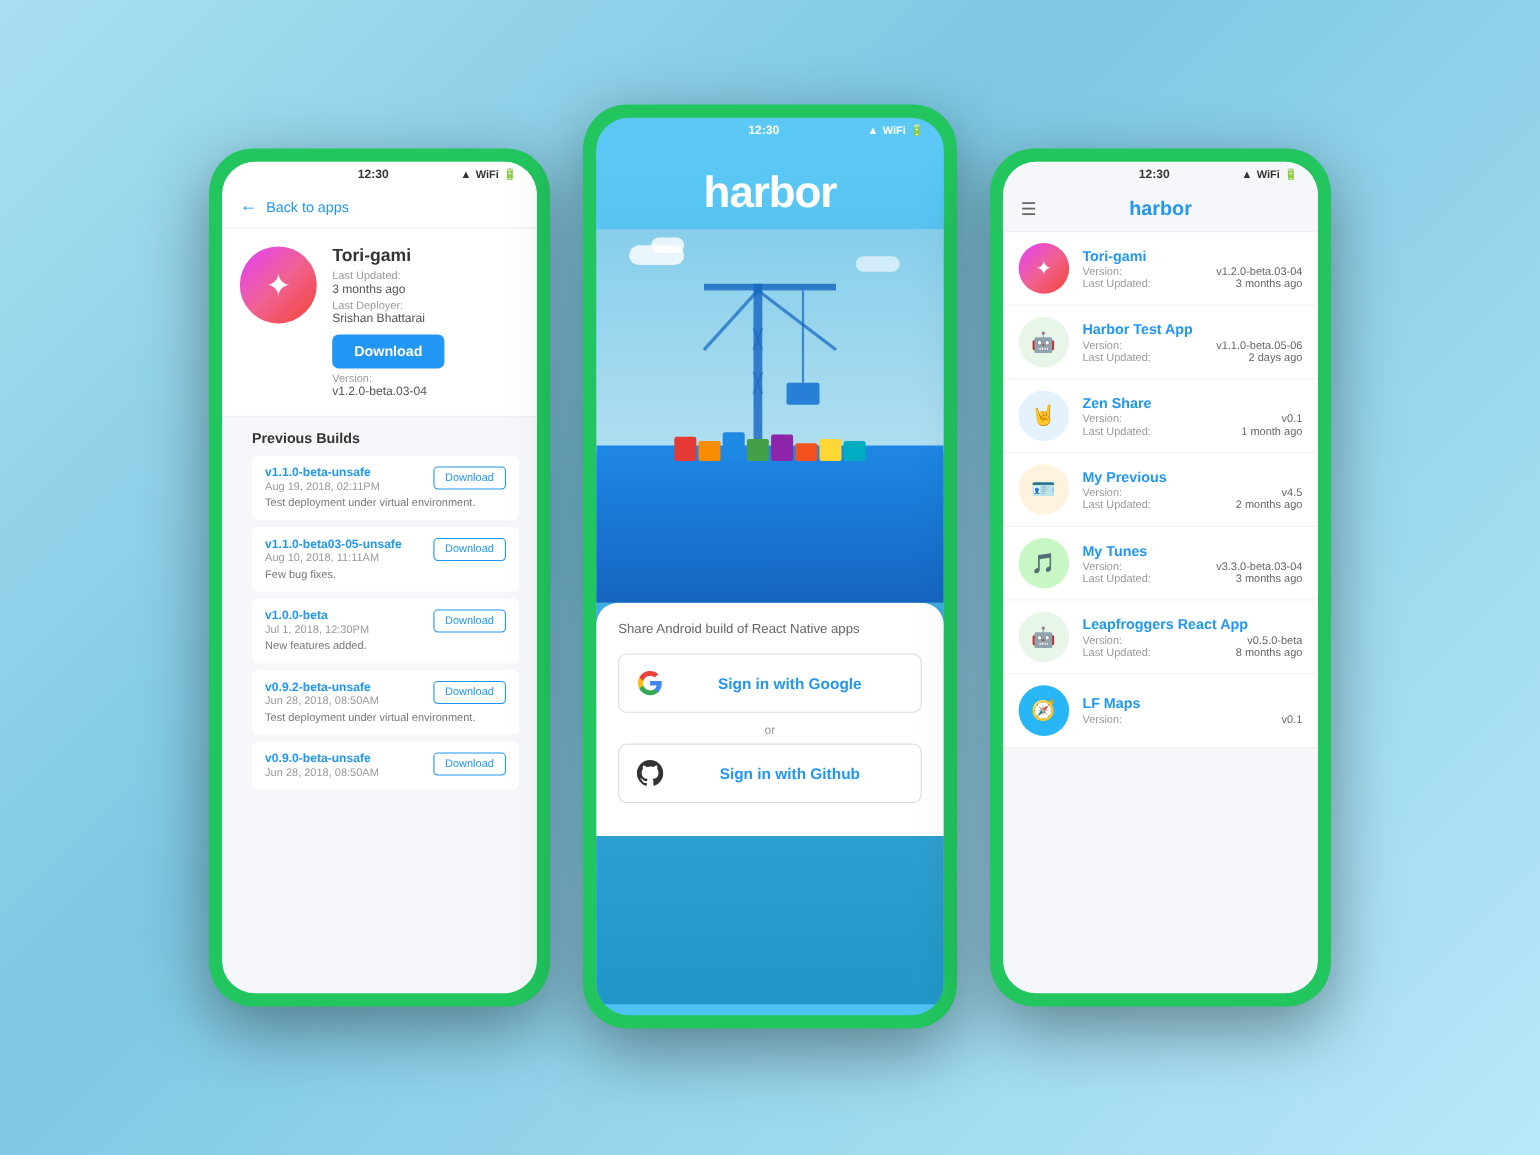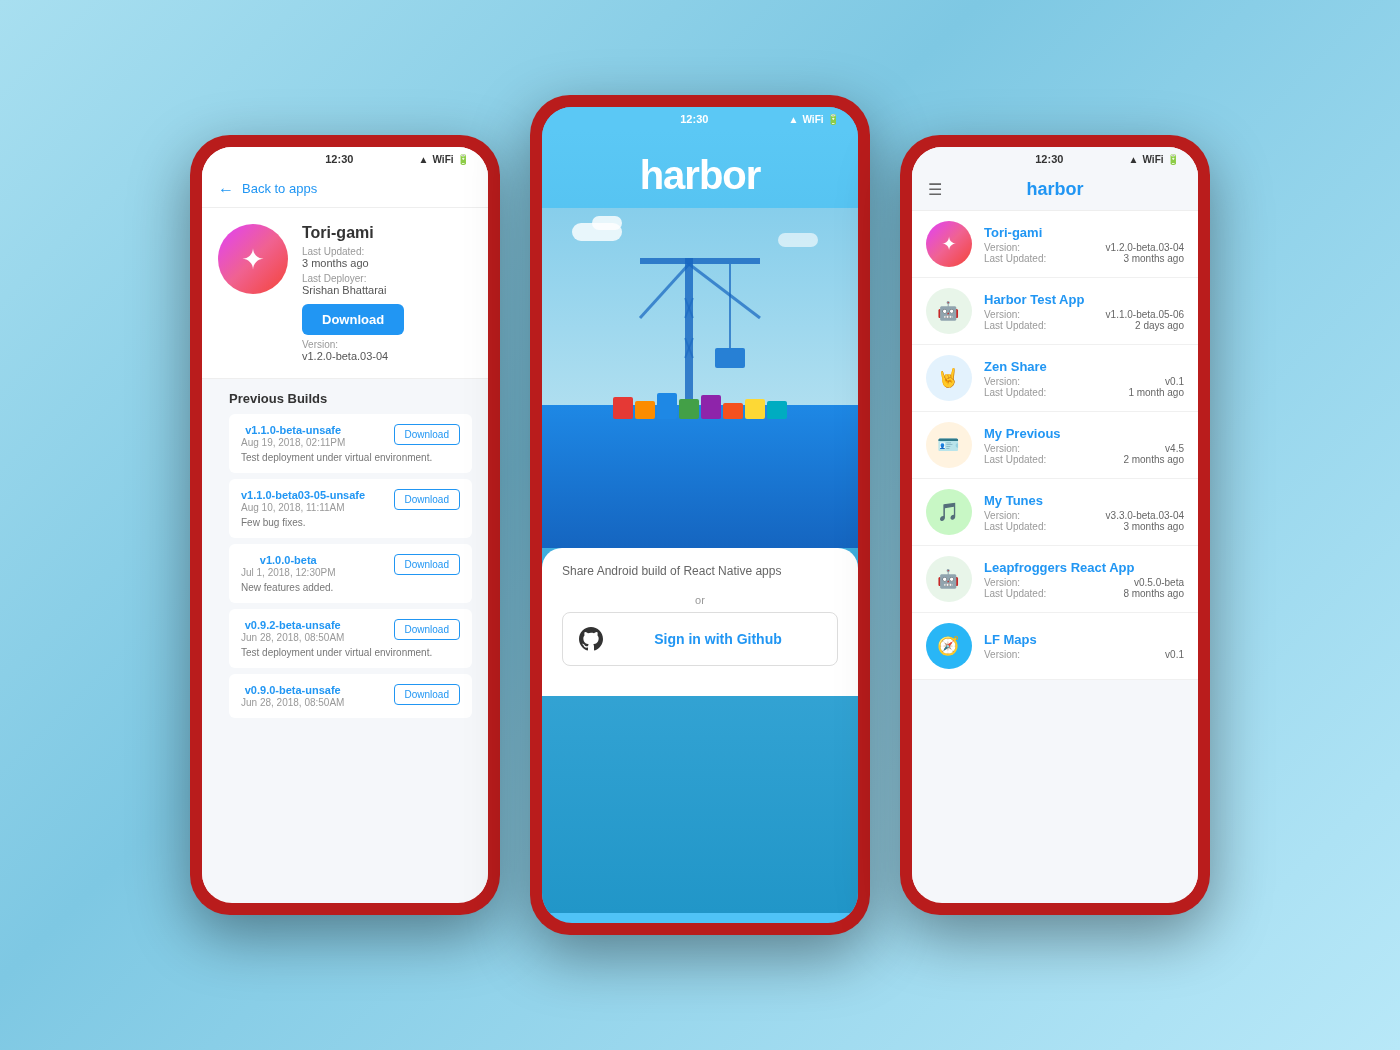--- a/index.html
+++ b/index.html
@@ -10,21 +10,21 @@
       display: flex;
       align-items: center;
       justify-content: center;
       gap: 30px;
       font-family: 'Segoe UI', Arial, sans-serif;
       overflow: hidden;
     }
 
     
     .phone {
-      background: #b91c1c;
+      background: #22c55e;
       border-radius: 40px;
       padding: 12px;
       box-shadow: 0 20px 60px rgba(0,0,0,0.4);
       position: relative;
       flex-shrink: 0;
     }
     .phone-inner {
       border-radius: 30px;
       overflow: hidden;
       background: #fff;
@@ -114,21 +114,21 @@
     .build-item {
       background: #fff;
       border-radius: 6px;
       padding: 10px 12px;
       margin-bottom: 6px;
       display: flex;
       flex-direction: column;
       position: relative;
     }
     .build-item-header { display: flex; justify-content: space-between; align-items: flex-start; }
-    .build-version { font-size: 11px; font-weight: 700; color: #2196F3; text-align: center; }
+    .build-version { font-size: 11px; font-weight: 700; color: #2196F3; }
     .build-date { font-size: 10px; color: #999; margin-top: 1px; }
     .build-desc { font-size: 10px; color: #777; margin-top: 4px; }
     .download-btn-small {
       background: transparent;
       color: #2196F3;
       border: 1.5px solid #2196F3;
       border-radius: 4px;
       padding: 4px 10px;
       font-size: 10px;
       cursor: pointer;
@@ -440,20 +440,30 @@
           <div style="width:20px;height:24px;background:#8e24aa;border-radius:2px;"></div>
           <div style="width:20px;height:16px;background:#f4511e;border-radius:2px;"></div>
           <div style="width:20px;height:20px;background:#fdd835;border-radius:2px;"></div>
           <div style="width:20px;height:18px;background:#00acc1;border-radius:2px;"></div>
         </div>
       </div>
 
       <div class="harbor-bottom">
         <div class="harbor-tagline">Share Android build of React Native apps</div>
 
+        <button class="sign-btn">
+
+          <svg class="google-g" viewBox="0 0 24 24">
+            <path d="M22.56 12.25c0-.78-.07-1.53-.2-2.25H12v4.26h5.92c-.26 1.37-1.04 2.53-2.21 3.31v2.77h3.57c2.08-1.92 3.28-4.74 3.28-8.09z" fill="#4285F4"></path>
+            <path d="M12 23c2.97 0 5.46-.98 7.28-2.66l-3.57-2.77c-.98.66-2.23 1.06-3.71 1.06-2.86 0-5.29-1.93-6.16-4.53H2.18v2.84C3.99 20.53 7.7 23 12 23z" fill="#34A853"></path>
+            <path d="M5.84 14.09c-.22-.66-.35-1.36-.35-2.09s.13-1.43.35-2.09V7.07H2.18C1.43 8.55 1 10.22 1 12s.43 3.45 1.18 4.93l3.66-2.84z" fill="#FBBC05"></path>
+            <path d="M12 5.38c1.62 0 3.06.56 4.21 1.64l3.15-3.15C17.45 2.09 14.97 1 12 1 7.7 1 3.99 3.47 2.18 7.07l3.66 2.84c.87-2.6 3.3-4.53 6.16-4.53z" fill="#EA4335"></path>
+          </svg>
+          <span class="sign-btn-text">Sign in with Google</span>
+        </button>
 
         <div class="or-divider">
           <span>or</span>
         </div>
 
         <button class="sign-btn">
           <svg width="24" height="24" viewBox="0 0 24 24">
             <path d="M12 0C5.374 0 0 5.373 0 12c0 5.302 3.438 9.8 8.207 11.387.599.111.793-.261.793-.577v-2.234c-3.338.726-4.033-1.416-4.033-1.416-.546-1.387-1.333-1.756-1.333-1.756-1.089-.745.083-.729.083-.729 1.205.084 1.839 1.237 1.839 1.237 1.07 1.834 2.807 1.304 3.492.997.107-.775.418-1.305.762-1.604-2.665-.305-5.467-1.334-5.467-5.931 0-1.311.469-2.381 1.236-3.221-.124-.303-.535-1.524.117-3.176 0 0 1.008-.322 3.301 1.23A11.509 11.509 0 0112 5.803c1.02.005 2.047.138 3.006.404 2.291-1.552 3.297-1.23 3.297-1.23.653 1.653.242 2.874.118 3.176.77.84 1.235 1.911 1.235 3.221 0 4.609-2.807 5.624-5.479 5.921.43.372.823 1.102.823 2.222v3.293c0 .319.192.694.801.576C20.566 21.797 24 17.3 24 12c0-6.627-5.373-12-12-12z" fill="#333"></path>
           </svg>
           <span class="sign-btn-text">Sign in with Github</span>

